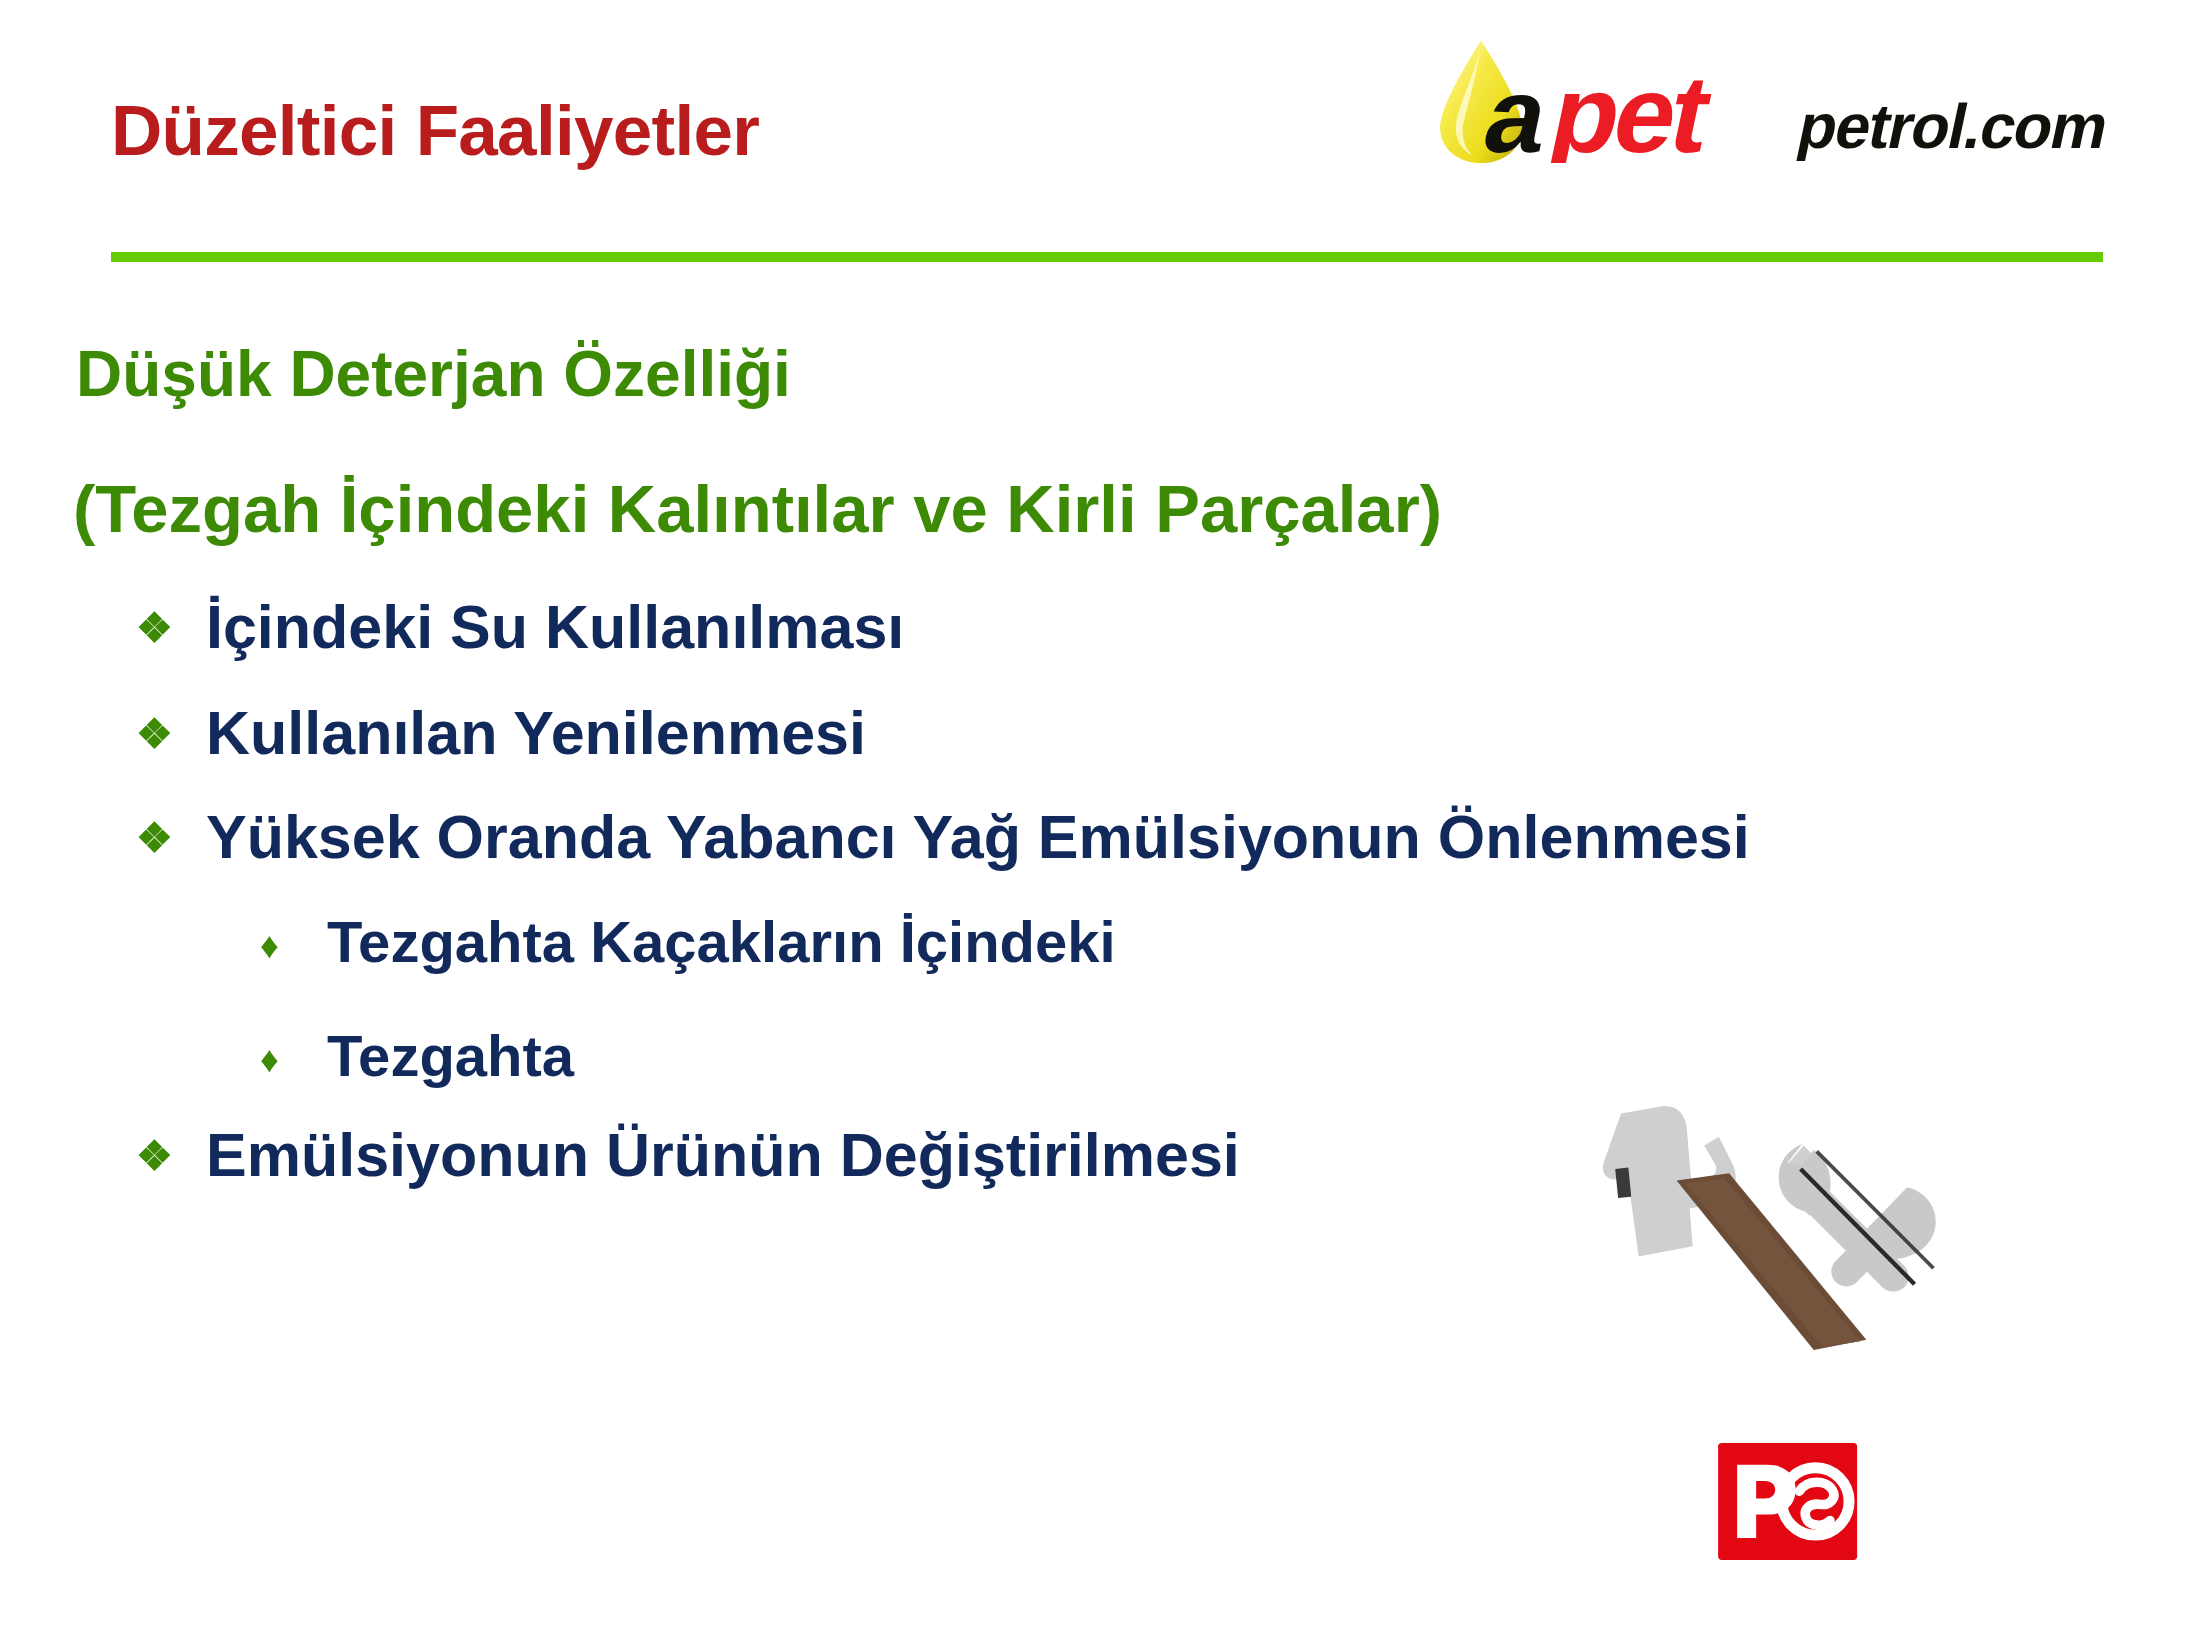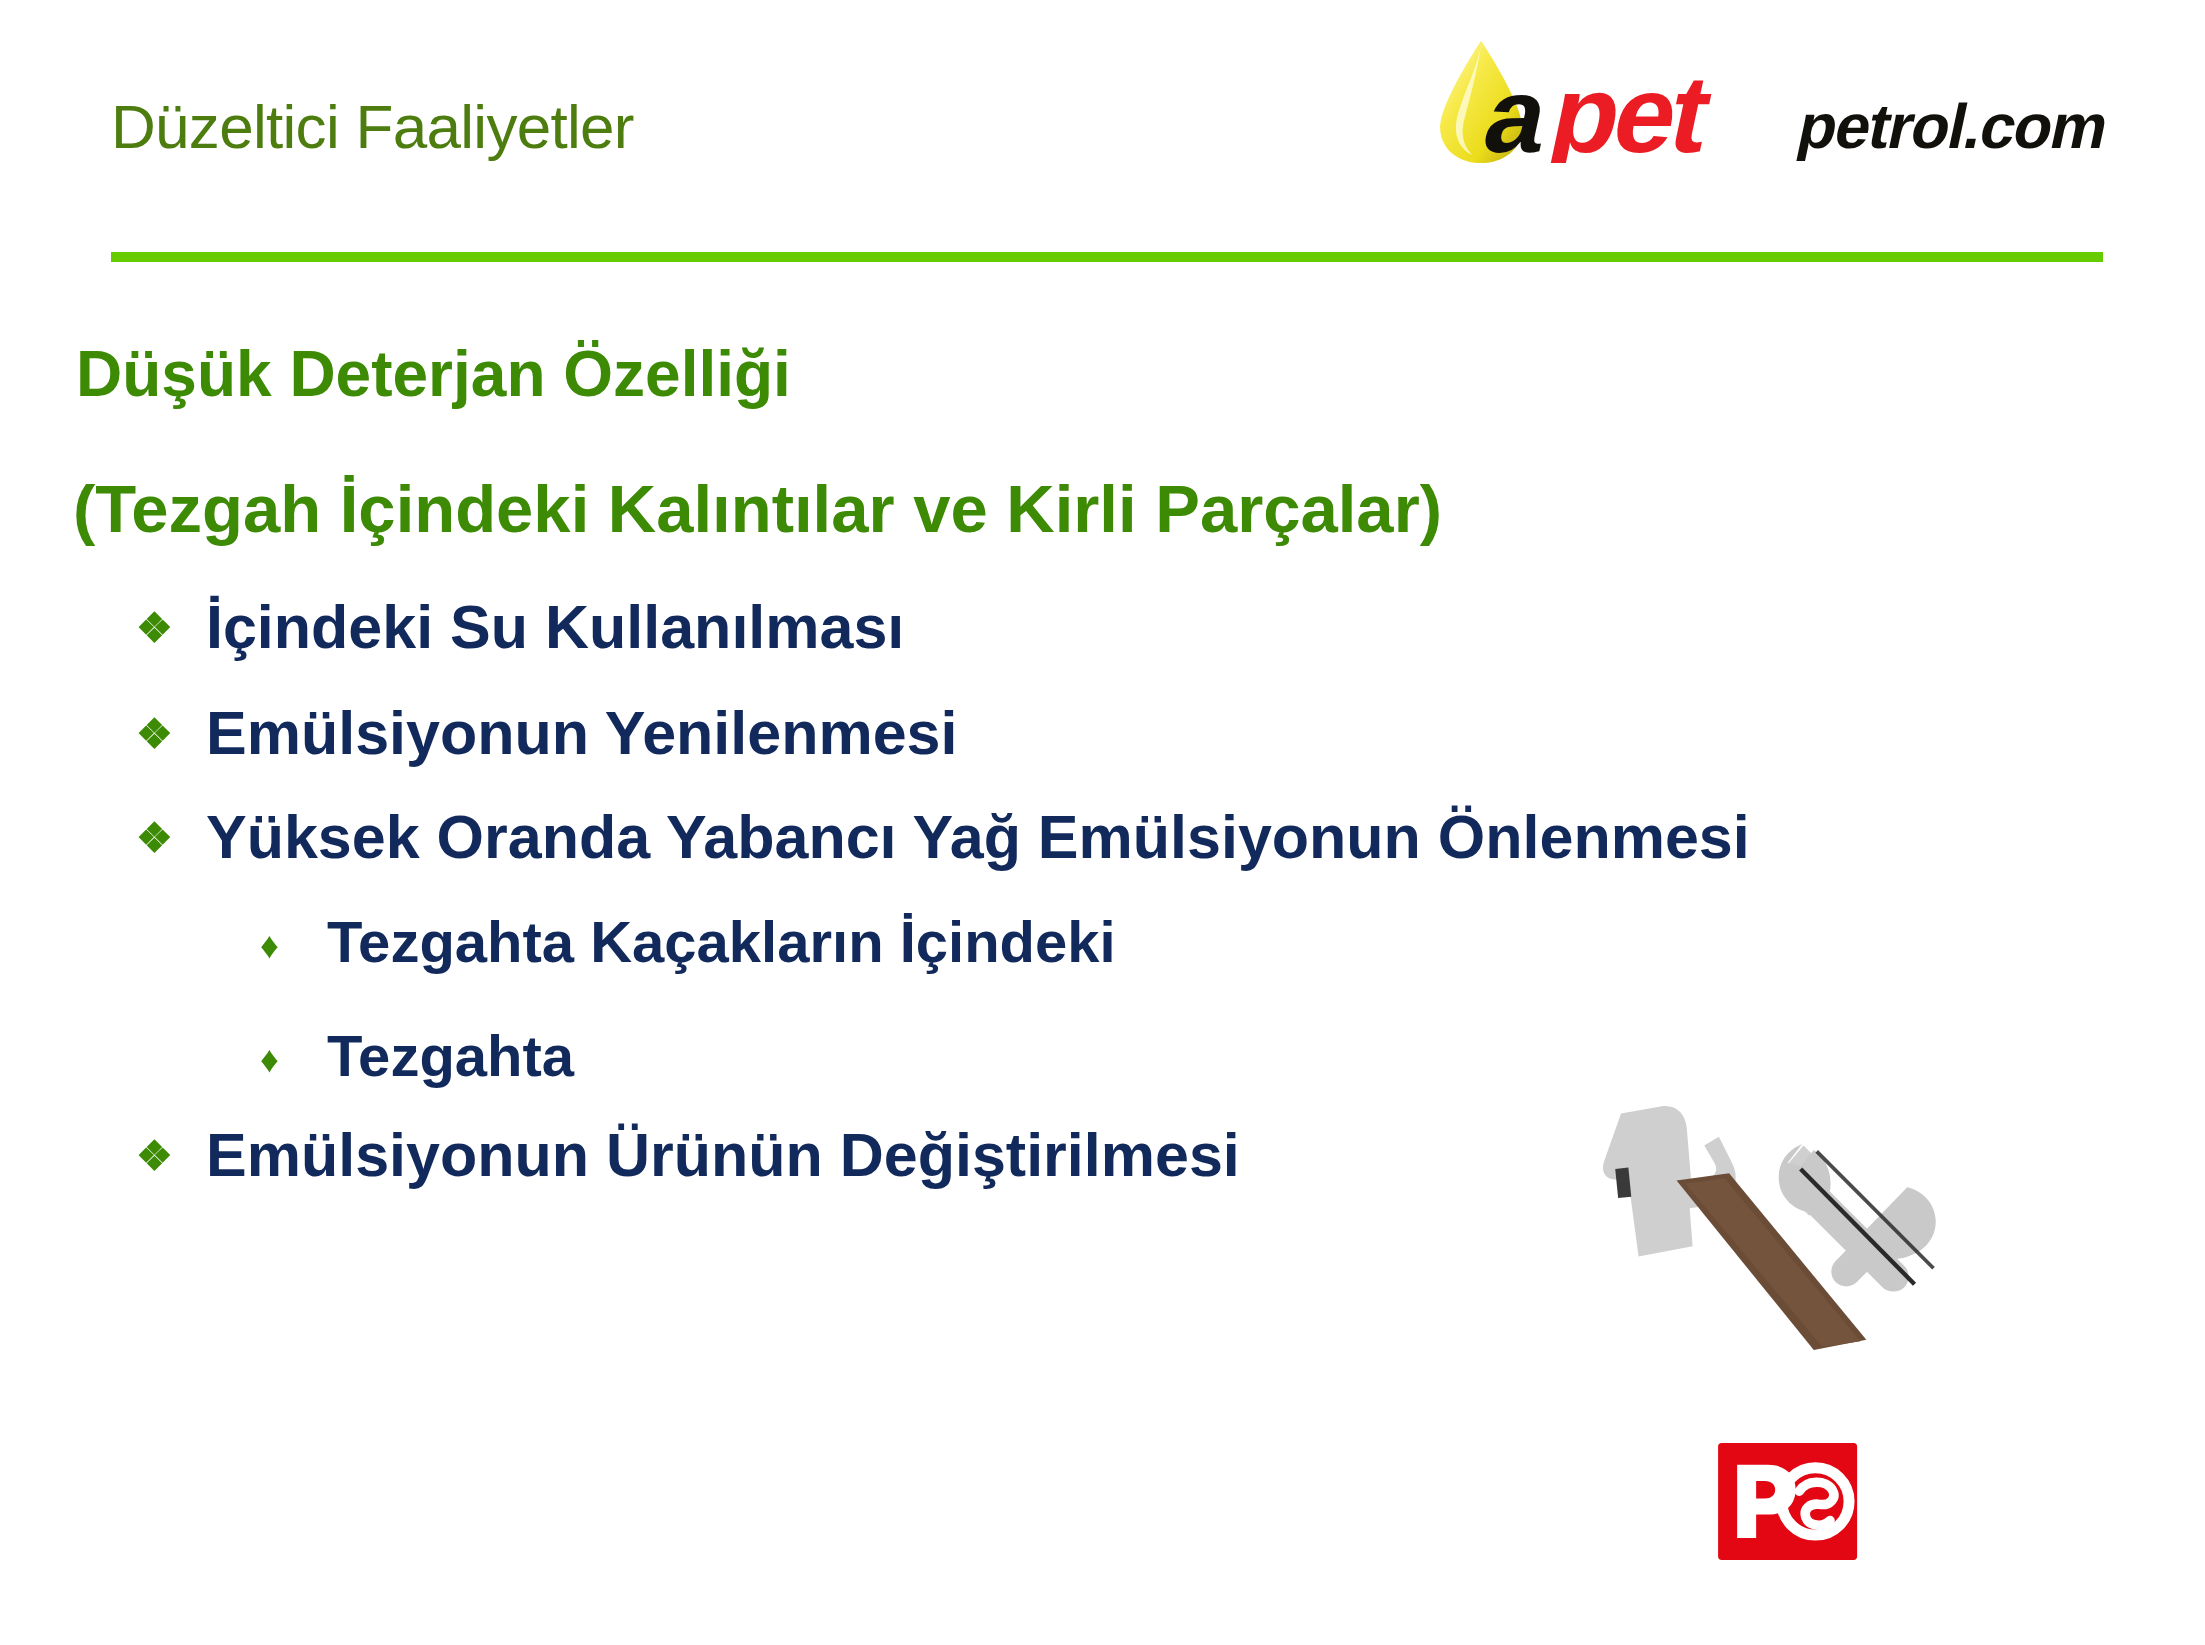--- a/index.html
+++ b/index.html
@@ -18,23 +18,23 @@
     height: 1645px;
     background: #ffffff;
     overflow: hidden;
   }
 
   
   .slide-title {
     position: absolute;
     left: 111px;
     top: 94px;
-    font-size: 62px;
-    font-weight: normal;
-    color: #4d7c0f;
+    font-size: 71px;
+    font-weight: bold;
+    color: #b91c1c;
     letter-spacing: -0.7px;
     line-height: 1.05;
     white-space: nowrap;
     font-stretch: condensed;
   }
 
   .title-rule {
     position: absolute;
     left: 111px;
     top: 252px;
@@ -169,21 +169,21 @@
 
   <div class="lead-line lead-1">Düşük Deterjan Özelliği</div>
 
   <div class="bullet-row lvl1 row-1">
     <span class="bullet-mark">❖</span>
     <span>İçindeki Su Kullanılması</span>
   </div>
 
   <div class="bullet-row lvl1 row-2">
     <span class="bullet-mark">❖</span>
-    <span> Emülsiyonun Yenilenmesi</span>
+    <span> Kullanılan Yenilenmesi</span>
   </div>
 
   <div class="bullet-row lvl1 row-3">
     <span class="bullet-mark">❖</span>
     <span>Yüksek Oranda Yabancı Yağ Emülsiyonun Önlenmesi</span>
   </div>
 
   <div class="bullet-row lvl2 row-4">
     <span class="bullet-mark">♦</span>
     <span>Tezgahta Kaçakların İçindeki</span>

